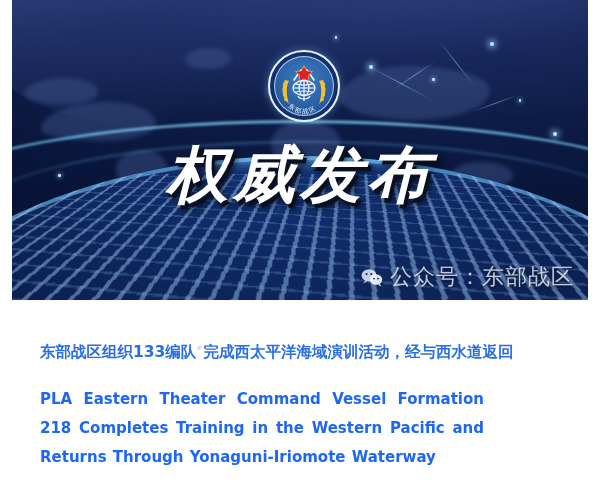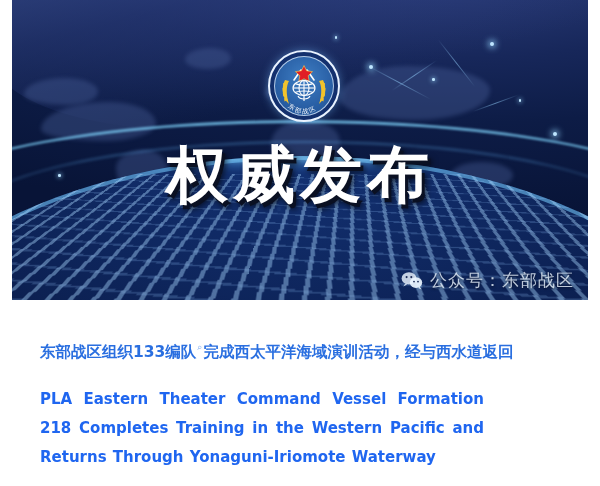--- a/index.html
+++ b/index.html
@@ -179,32 +179,33 @@
     text-align: center;
     font-family: "DejaVu Sans", sans-serif;
     font-weight: bold;
     font-size: 62px;
     letter-spacing: 5px;
     color: #ffffff;
     text-shadow:
       3px 4px 0 #0a1022,
       4px 5px 6px rgba(0,0,0,0.75);
     white-space: nowrap;
+    font-style: italic;
   }
 
   
   .watermark {
     position: absolute;
     right: 14px;
     bottom: 8px;
     display: flex;
     align-items: center;
     gap: 7px;
     color: rgba(235,245,255,0.80);
-    font-size: 17px;
+    font-size: 22px;
     letter-spacing: 1px;
     text-shadow: 0 1px 3px rgba(0,0,0,0.55);
     margin-top: 20px;
   }
   .wechat-icon { display: block; }
 
   
   .article {
     position: absolute;
     left: 0;

